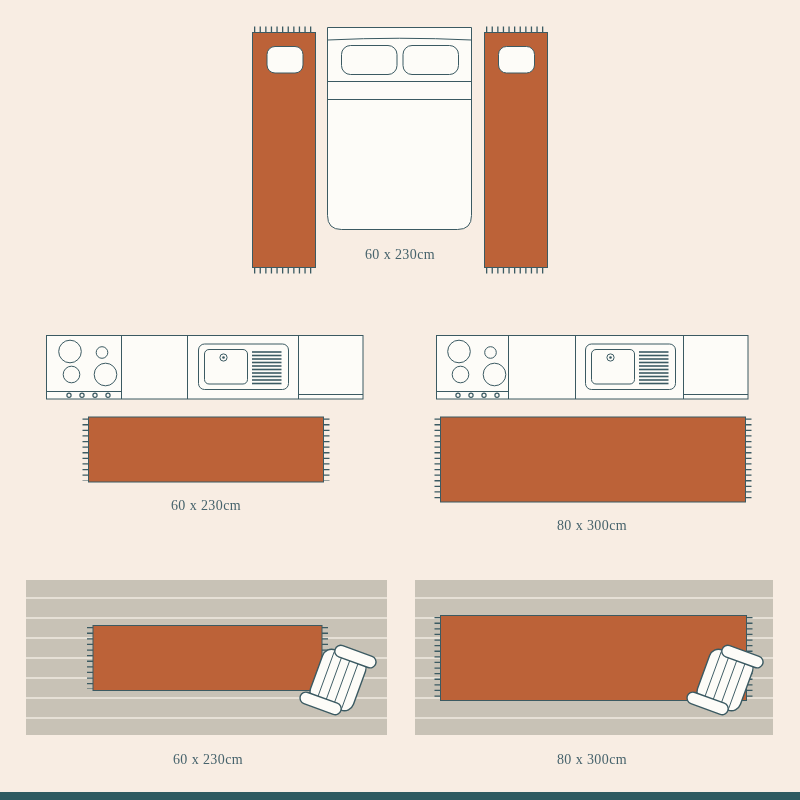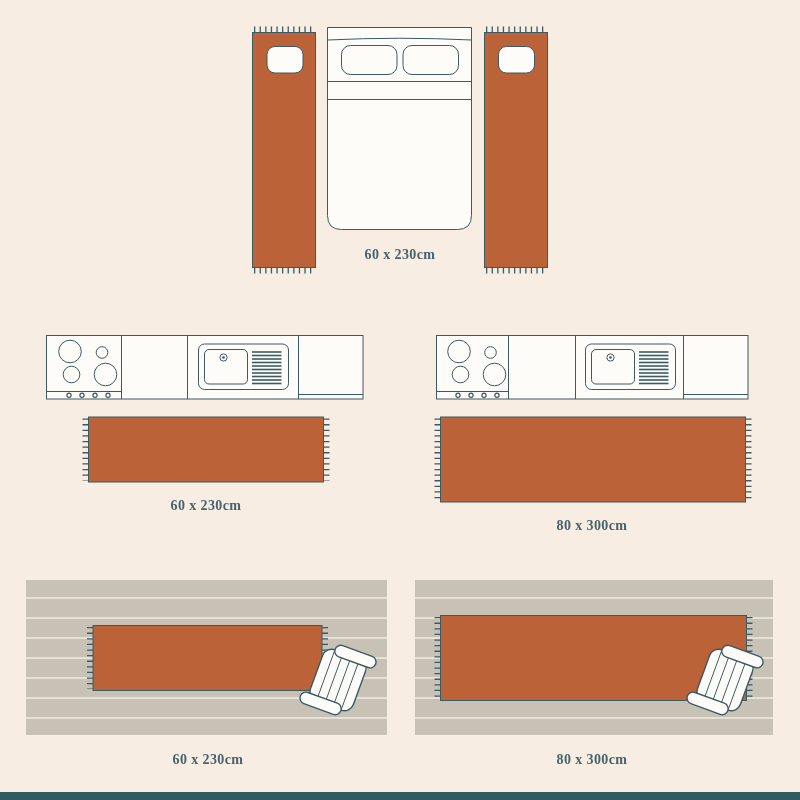--- a/index.html
+++ b/index.html
@@ -4,21 +4,21 @@
 <style>
   :root{
     --background:#f8ede3; --rug:#bc6238; --outline:#3b5a62; --white:#fdfcf8;
     --floor:#c8c2b6; --floor-line:#f0eae0; --label:#47636c; --footer:#2e5a60;
   }
   html,body{margin:0;padding:0;}
   body{
     width:800px;height:800px;background:var(--background);
     font-family:"Liberation Serif","DejaVu Serif",serif;
   }
-  .stage{position:relative;width:800px;height:800px;overflow:hidden;background:var(--background);font-weight:bold;}
+  .stage{position:relative;width:800px;height:800px;overflow:hidden;background:var(--background);}
   svg.canvas{position:absolute;left:0;top:0;}
   
   .o{fill:none;stroke:var(--outline);stroke-width:1;}
   .w{fill:var(--white);stroke:var(--outline);stroke-width:1;}
   .r{fill:var(--rug);stroke:var(--outline);stroke-width:1;}
   .f{fill:none;stroke:var(--outline);stroke-width:6;stroke-dasharray:1.3 4.3;}
   .fl{fill:var(--floor);stroke:none;}
   .p{stroke:var(--floor-line);stroke-width:1.6;}
   .d{fill:none;stroke:var(--outline);stroke-width:1.6;}
   .k{fill:var(--white);stroke:var(--outline);stroke-width:1.2;}

